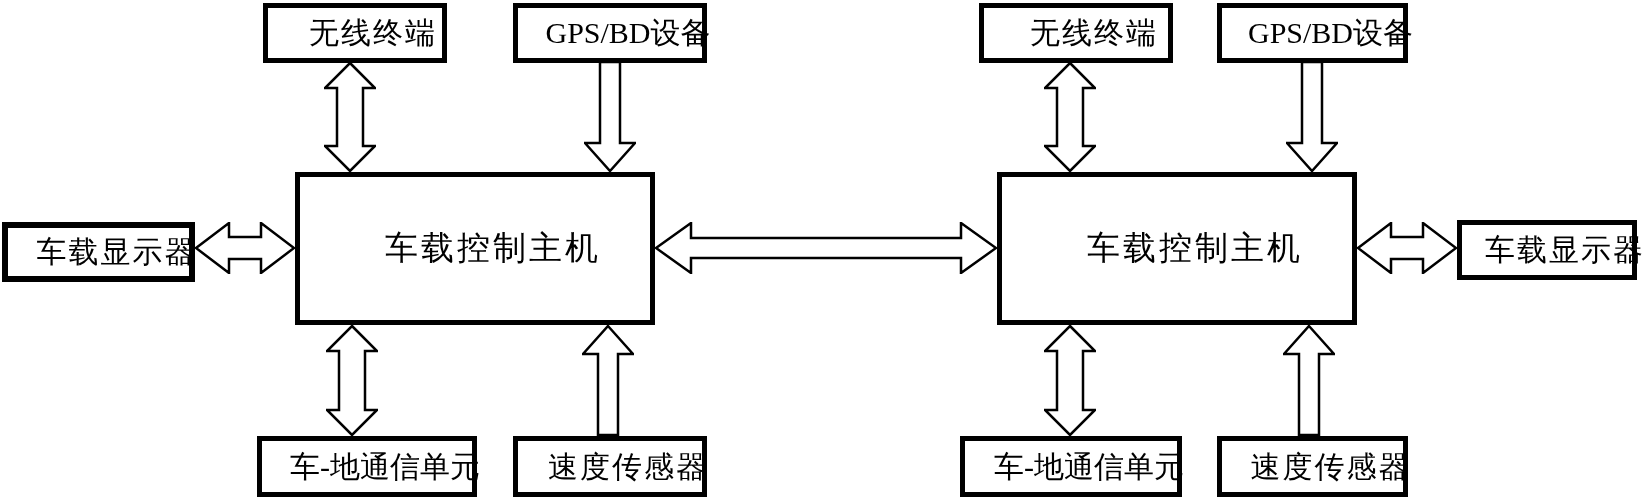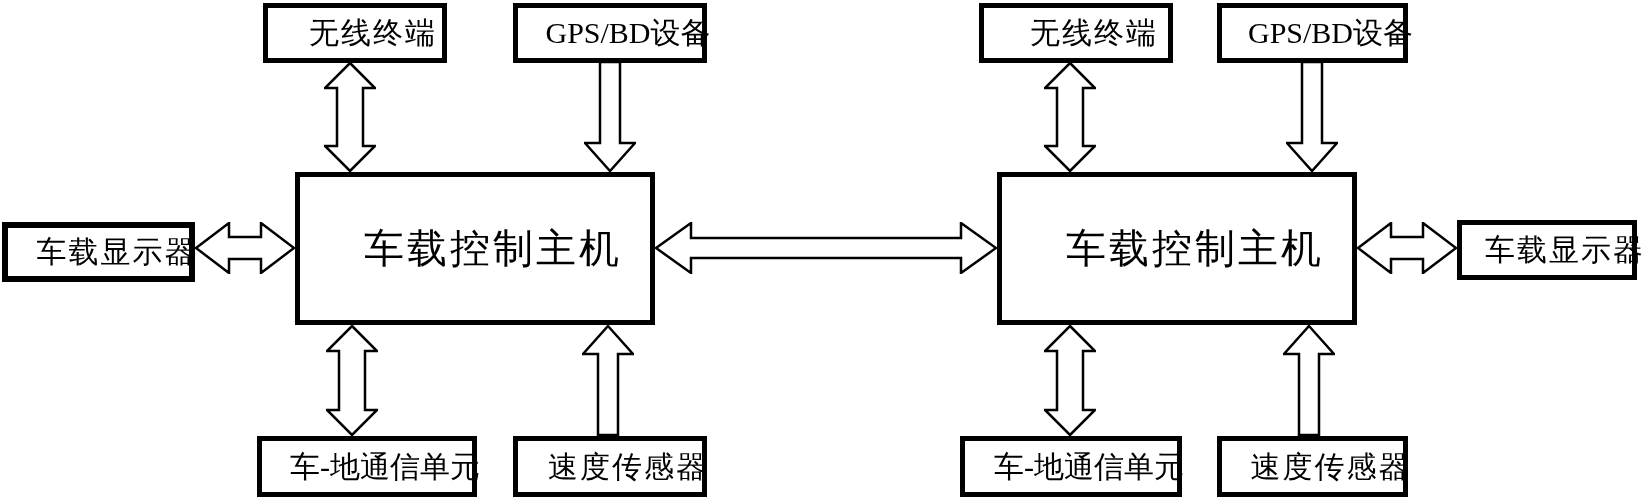--- a/index.html
+++ b/index.html
@@ -24,21 +24,21 @@
     display: flex;
     align-items: center;
     justify-content: center;
     white-space: nowrap;
     font-size: 30px;
     line-height: 1;
     letter-spacing: 2px;
     padding-left: 36px;
   }
   .box.host {
-    font-size: 40px;
+    font-size: 33px;
     letter-spacing: 3px;
   }
   .arrow {
     position: absolute;
     display: block;
   }
   .arrow polygon {
     fill: #ffffff;
     stroke: #000000;
     stroke-width: 2.5;

